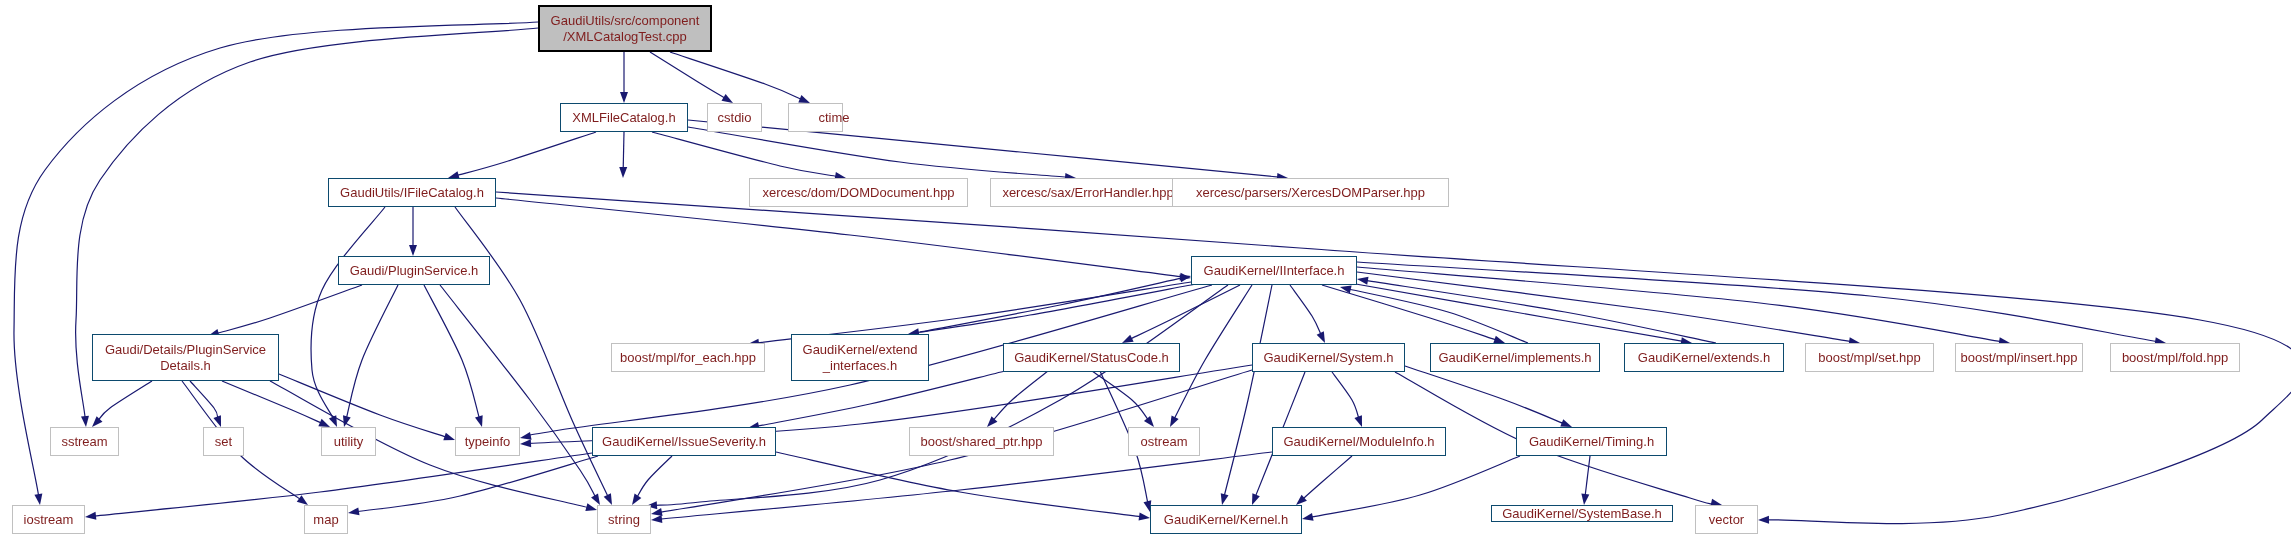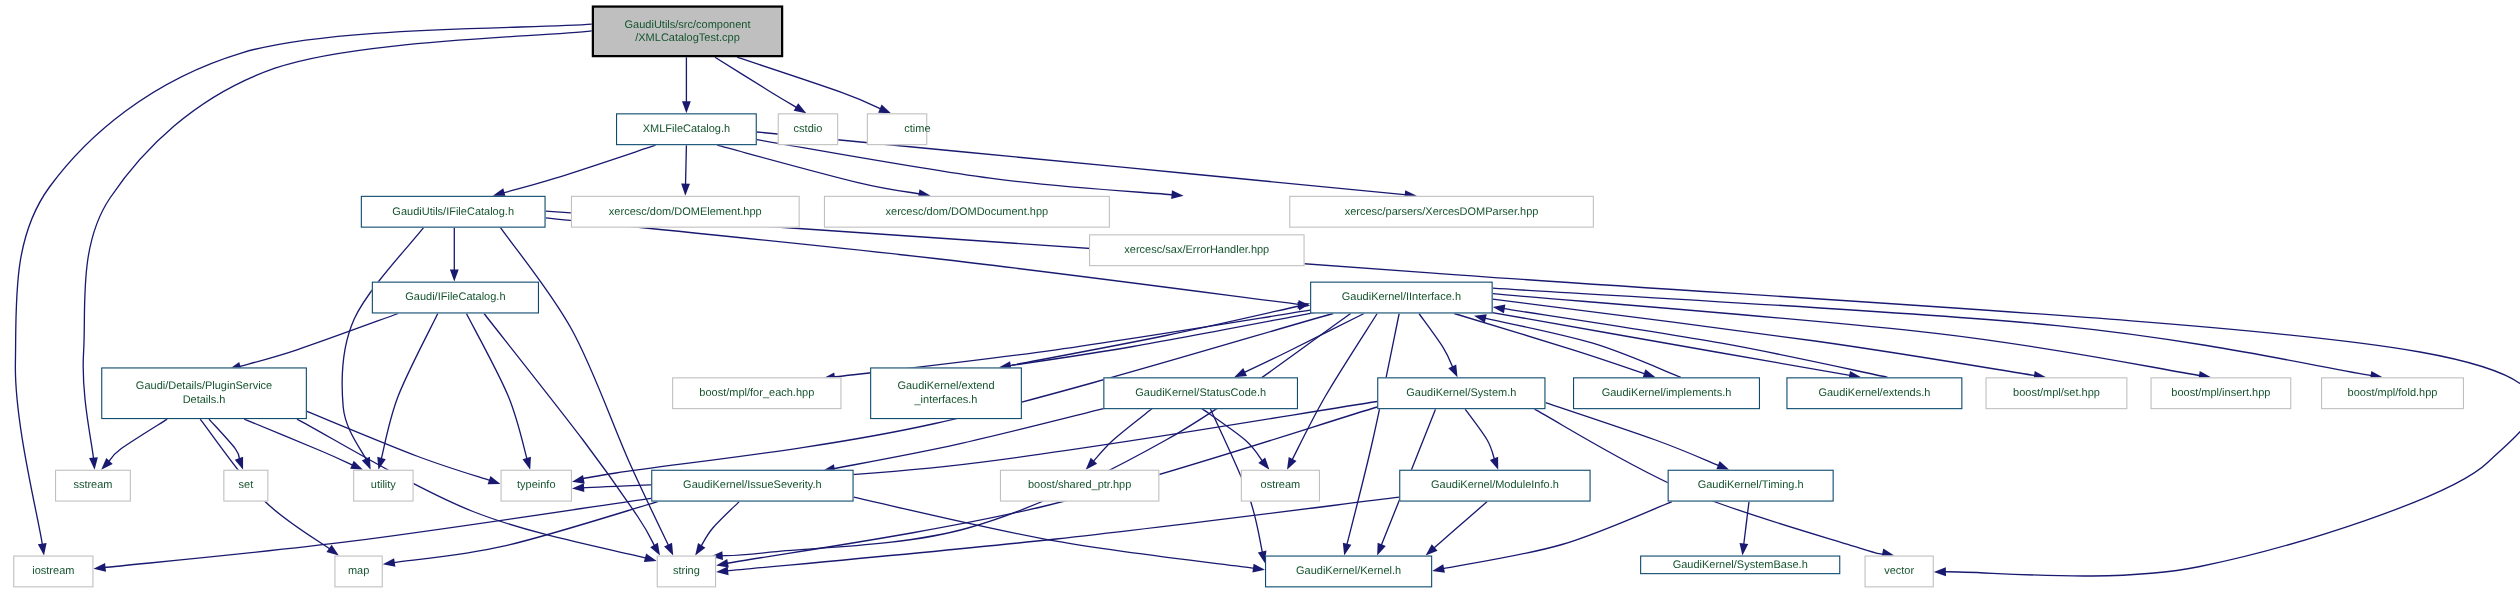--- a/index.html
+++ b/index.html
@@ -1,20 +1,20 @@
 <!DOCTYPE html>
 <html><head>
 <meta charset="utf-8">
 <style>
   html,body{margin:0;padding:0;background:#ffffff;}
   #canvas{position:relative;width:2291px;height:541px;background:#ffffff;overflow:hidden;
           font-family:"Liberation Sans",sans-serif;}
   #edges{position:absolute;left:0;top:0;z-index:0;}
   .node{position:absolute;display:flex;align-items:center;justify-content:center;
-        text-align:center;font-size:10px;line-height:1.18;color:#14532d;background:#fff;
+        text-align:center;font-size:13px;line-height:1.18;color:#7f1d1d;background:#fff;
         white-space:pre-line;box-sizing:border-box;padding:0 3px;z-index:1;cursor:pointer;}
   .node.internal{border:1px solid #0c4a6e;}
   .node.external{border:1px solid #c0c0c0;}
   .node.main{border:2px solid #000000;background:#bfbfbf;}
 </style>
 </head>
 <body>
 
 <div id="canvas">
   <svg id="edges" width="2291" height="541" viewBox="0 0 2291 541" xmlns="http://www.w3.org/2000/svg">
@@ -136,25 +136,24 @@
       <polygon points="1302,519 1311.9820666784194,512.8878526827648 1313.5765398916114,520.7273459809578" fill="#191970"></polygon>
       <path d="M1590,456L1585.0938707140724,496.0667225017413" fill="none" stroke="#191970" stroke-width="1.2"></path>
       <polygon points="1584,505 1581.3666075401957,493.5953849625405 1589.307298649759,494.5677144861605" fill="#191970"></polygon>
     </svg>
 <div class="node main" style="left: 538px; top: 5px; width: 174px; height: 47px;">GaudiUtils/src/component
 /XMLCatalogTest.cpp</div>
     <div class="node internal" style="left: 560px; top: 103px; width: 128px; height: 29px;">XMLFileCatalog.h</div>
     <div class="node external" style="left: 707px; top: 103px; width: 55px; height: 29px;">cstdio</div>
     <div class="node external" style="left: 788px; top: 103px; width: 55px; height: 29px; padding-left: 40px;">ctime</div>
     <div class="node internal" style="left: 328px; top: 178px; width: 168px; height: 29px;">GaudiUtils/IFileCatalog.h</div>
-    <div class="node external" style="left: 519px; top: 178px; width: 208px; height: 29px;">xercesc/dom/DOMElement.hpp</div>
-    <div class="node external" style="left: 749px; top: 178px; width: 260px; height: 29px;">xercesc/dom/DOMDocument.hpp</div>
-    <div class="node external" style="left: 990px; top: 178px; width: 196px; height: 29px; margin-top: 35px;">xercesc/sax/ErrorHandler.hpp</div>
+    <div class="node external" style="left: 749px; top: 178px; width: 219px; height: 29px;">xercesc/dom/DOMDocument.hpp</div>
+    <div class="node external" style="left: 990px; top: 178px; width: 196px; height: 29px;">xercesc/sax/ErrorHandler.hpp</div>
     <div class="node external" style="left: 1172px; top: 178px; width: 277px; height: 29px;">xercesc/parsers/XercesDOMParser.hpp</div>
-    <div class="node internal" style="left: 338px; top: 256px; width: 152px; height: 29px;">Gaudi/IFileCatalog.h</div>
+    <div class="node internal" style="left: 338px; top: 256px; width: 152px; height: 29px;">Gaudi/PluginService.h</div>
     <div class="node internal" style="left: 1191px; top: 256px; width: 166px; height: 29px;">GaudiKernel/IInterface.h</div>
     <div class="node internal" style="left: 92px; top: 334px; width: 187px; height: 47px;">Gaudi/Details/PluginService
 Details.h</div>
     <div class="node external" style="left: 611px; top: 343px; width: 154px; height: 29px;">boost/mpl/for_each.hpp</div>
     <div class="node internal" style="left: 791px; top: 334px; width: 138px; height: 47px;">GaudiKernel/extend
 _interfaces.h</div>
     <div class="node internal" style="left: 1003px; top: 343px; width: 177px; height: 29px;">GaudiKernel/StatusCode.h</div>
     <div class="node internal" style="left: 1252px; top: 343px; width: 153px; height: 29px;">GaudiKernel/System.h</div>
     <div class="node internal" style="left: 1430px; top: 343px; width: 170px; height: 29px;">GaudiKernel/implements.h</div>
     <div class="node internal" style="left: 1624px; top: 343px; width: 160px; height: 29px;">GaudiKernel/extends.h</div>

